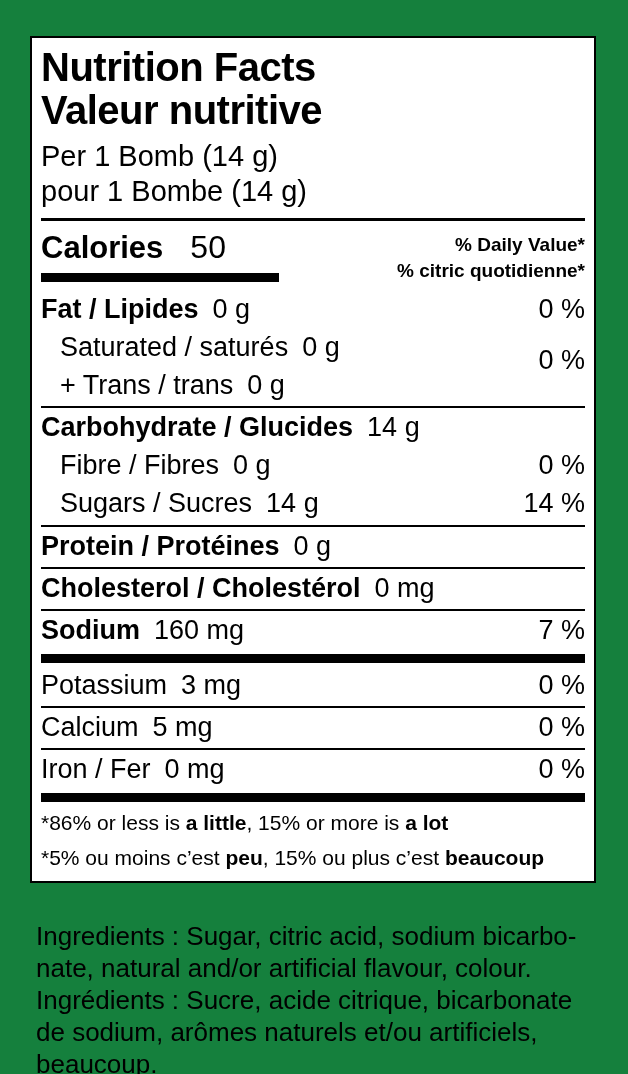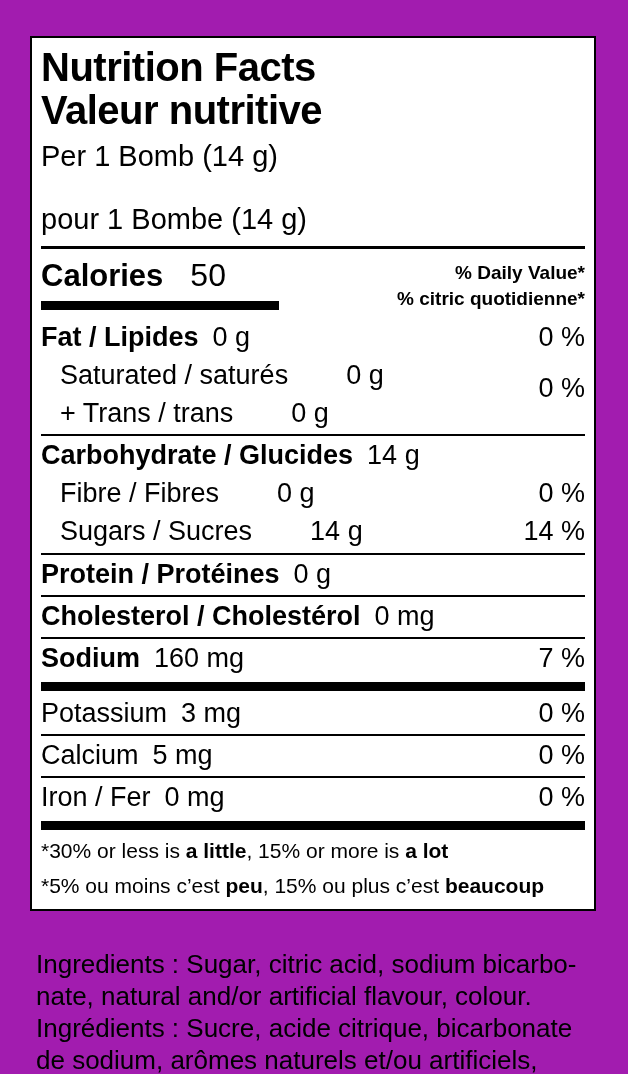--- a/index.html
+++ b/index.html
@@ -2,40 +2,39 @@
 <html><head>
 <meta charset="utf-8">
 <style>
   * { margin: 0; padding: 0; box-sizing: border-box; }
   html, body {
     width: 628px;
     background: #ffffff;
     color: #000000;
     font-family: "Liberation Sans", sans-serif;
   }
-  .page { width: 628px; height: 1074px; background: #a21caf; overflow: hidden; }
+  .page { width: 628px; height: 1074px; background: #15803d; overflow: hidden; }
 
   .nft-box {
     width: 566px;
     margin: 36px 0 0 30px;
     border: 2px solid #000;
     padding: 8px 9px 10px 9px;
     background: #fff;
   }
 
   .title {
     font-weight: bold;
     font-size: 40px;
     line-height: 1.07;
     letter-spacing: -0.5px;
   }
   .serving {
     font-size: 29px;
     line-height: 1.22;
-    margin-top: 28px;
   }
   .serving.first { margin-top: 7px; }
 
   .sep { height: 2px; background: #000; margin: 1px 0; }
   .sep.medium { height: 3px; margin-top: 9px; }
   .sep.thick { height: 9px; margin: 4px 0; }
 
   .cal-wrap {
     display: flex;
     justify-content: space-between;
@@ -64,21 +63,21 @@
     display: flex;
     align-items: baseline;
     font-size: 27px;
     line-height: 1.15;
     padding: 3px 0 4px 0;
   }
   .row .lbl { white-space: pre; }
   .row .lbl.bold { font-weight: bold; }
   .row .val { margin-left: 14px; }
   .row .dv { margin-left: auto; }
-  .row.indent { padding-left: 19px; gap: 44px; }
+  .row.indent { padding-left: 19px; }
   .dv-drop { position: relative; top: 13px; }
 
   .footnote {
     font-size: 21px;
     line-height: 1.3;
     margin-top: 7px;
     white-space: pre-wrap;
   }
   .footnote b { font-weight: bold; }
 
@@ -198,21 +197,21 @@
 
       <div class="row">
         <span class="lbl">Iron / Fer</span>
         <span class="val">0 mg</span>
         <span class="dv">0 %</span>
       </div>
 
       <div class="sep thick"></div>
     </div>
 
-    <div class="footnote"><span>*30% or less is </span><b>a little</b><span>, 15% or more is </span><b>a lot</b></div>
+    <div class="footnote"><span>*86% or less is </span><b>a little</b><span>, 15% or more is </span><b>a lot</b></div>
     <div class="footnote" style="margin-top:8px;"><span>*5% ou moins c’est </span><b>peu</b><span>, 15% ou plus c’est </span><b>beaucoup</b></div>
 
   </div>
 
   <div class="ingredients">
     <div class="ing-line">Ingredients : Sugar, citric acid, sodium bicarbo-</div>
     <div class="ing-line">nate, natural and/or artificial flavour, colour.</div>
     <div class="ing-line">Ingrédients : Sucre, acide citrique, bicarbonate</div>
     <div class="ing-line">de sodium, arômes naturels et/ou artificiels,</div>
     <div class="ing-line">beaucoup.</div>

